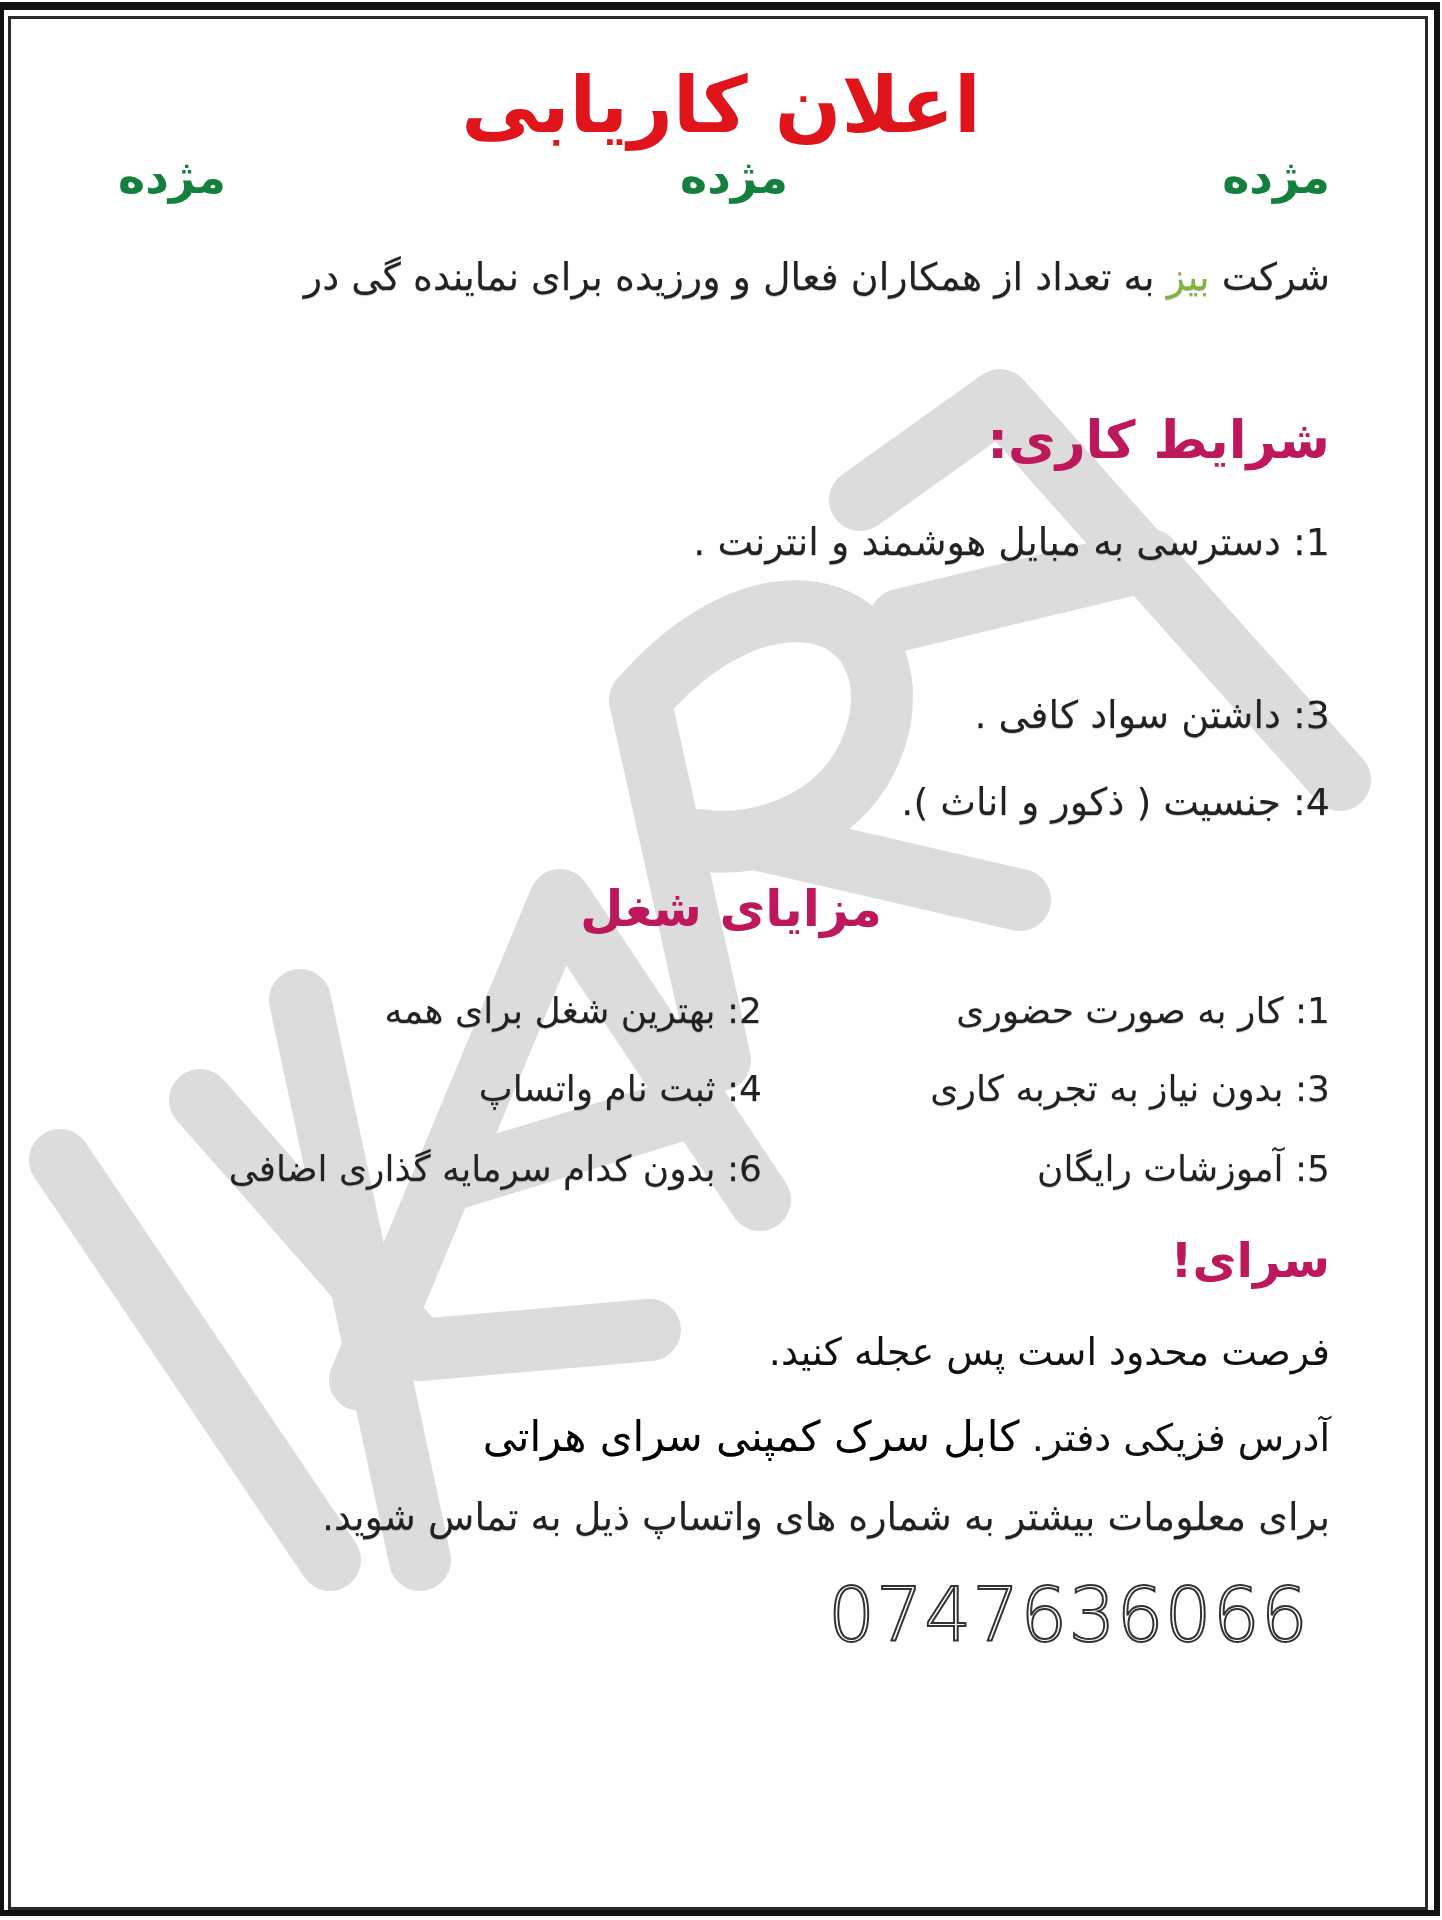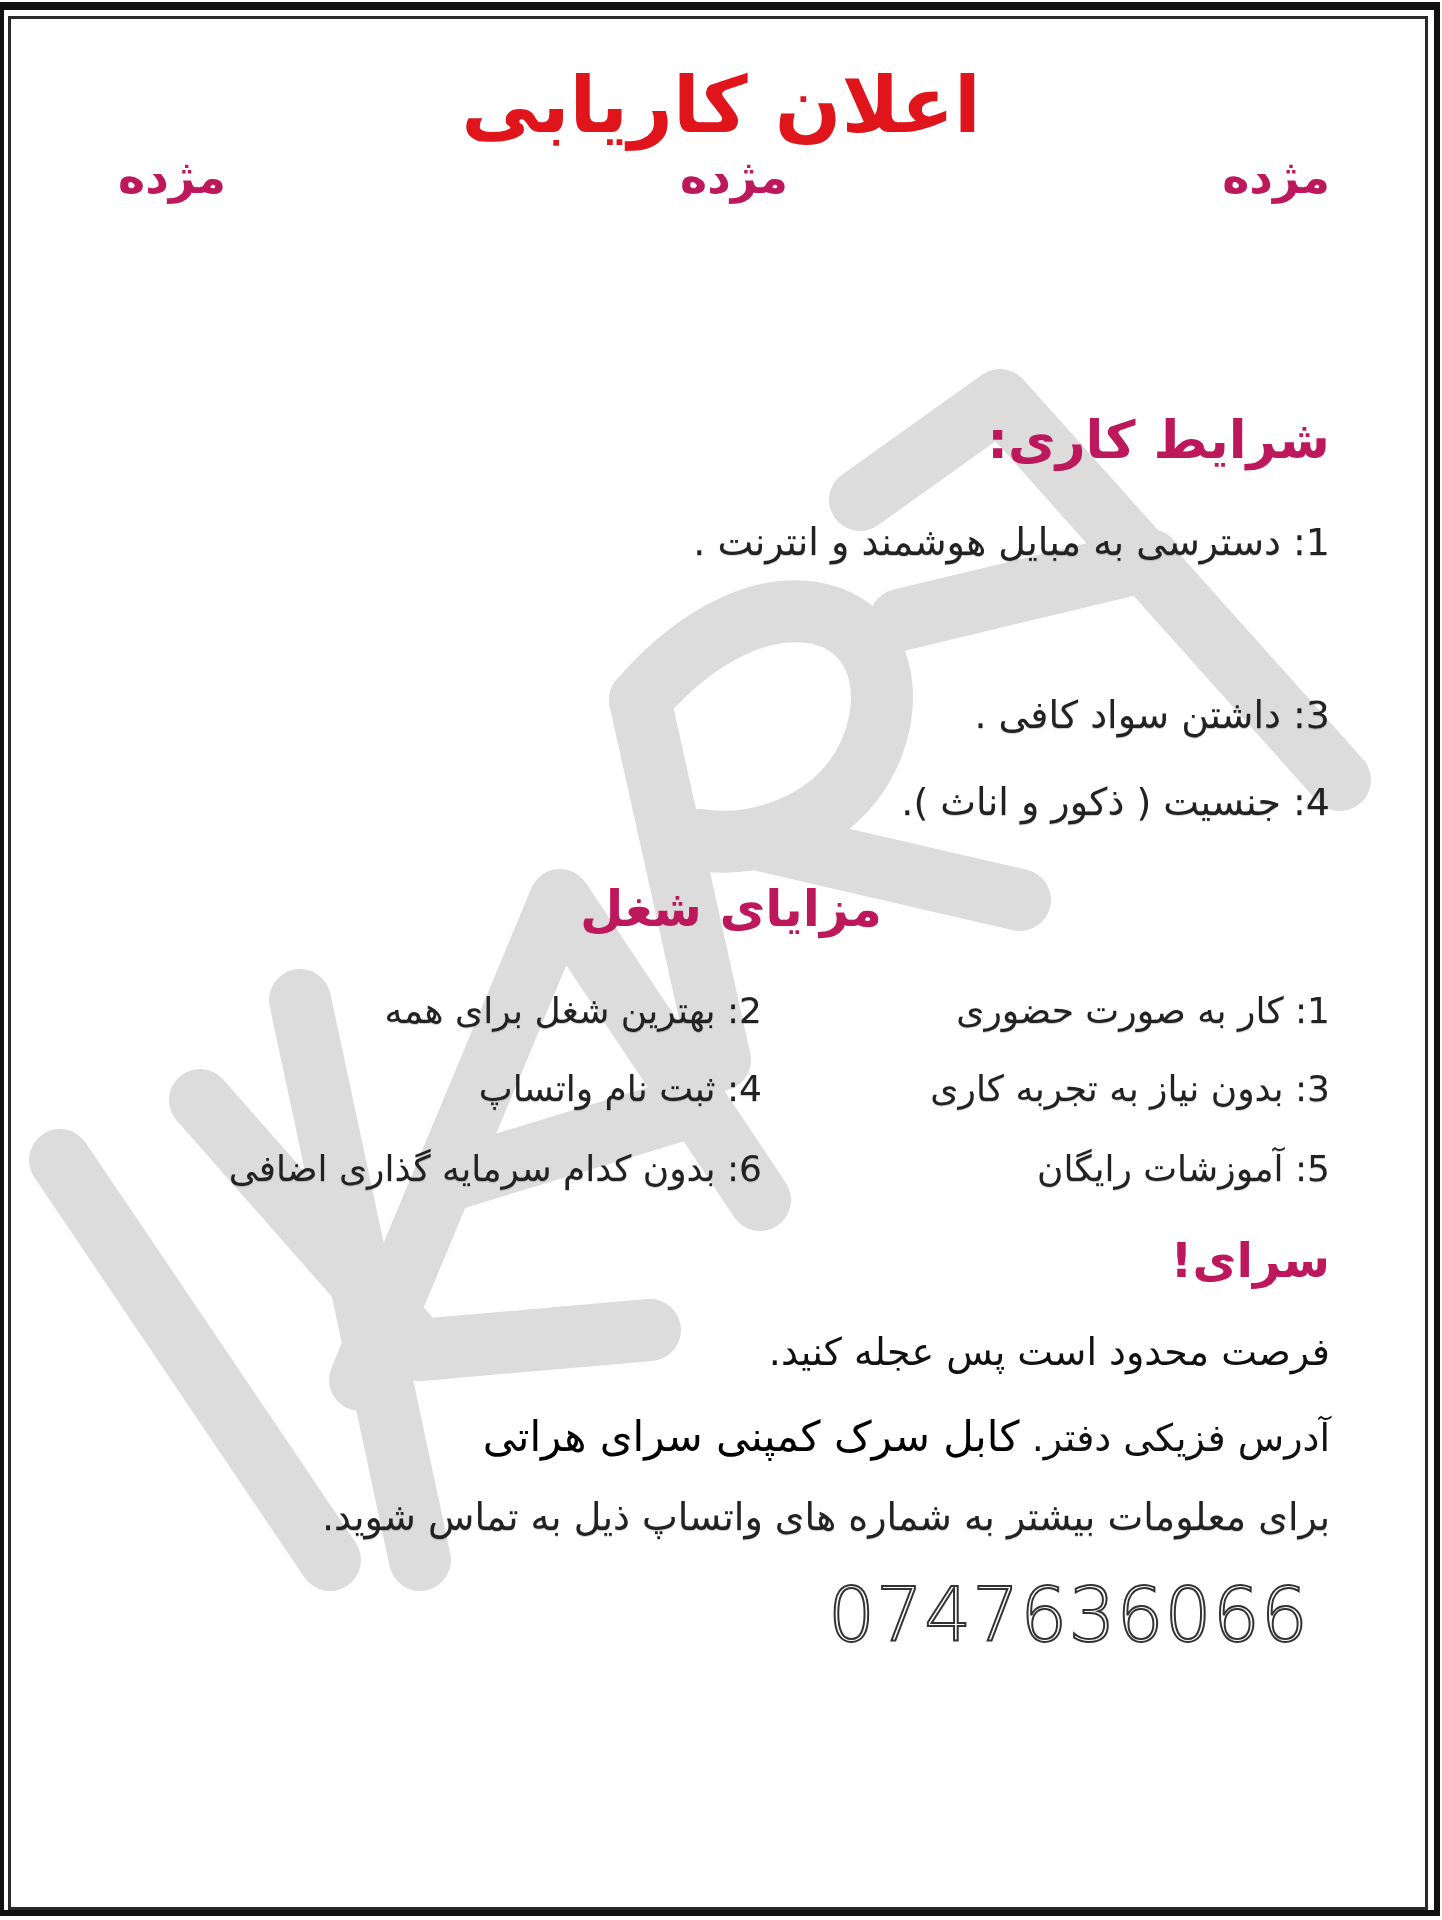--- a/index.html
+++ b/index.html
@@ -53,21 +53,21 @@
       text-align: center;
       font-size: 78px;
       font-weight: bold;
       color: #e0141b;
       direction: rtl;
     }
     .glad {
       top: 150px;
       font-size: 46px;
       font-weight: bold;
-      color: #be185d;
+      color: #15803d;
     }
     .glad-right { right: 112px; }
     .glad-center { left: 680px; }
     .glad-left { left: 118px; }
 
     .intro {
       right: 112px;
       font-size: 38px;
       color: #222;
       text-shadow: 0 1px 1px rgba(0,0,0,0.25);
@@ -162,20 +162,25 @@
 </div>
 
 <div class="content">
 
   <div class="abs title">اعلان کاریابی</div>
 
   <div class="abs glad glad-right">مژده</div>
   <div class="abs glad glad-center">مژده</div>
   <div class="abs glad glad-left">مژده</div>
 
+  <div class="abs intro intro-line1">
+    <span>شرکت</span>
+    <span class="brand">بیز</span>
+    <span>به تعداد از  همکاران فعال و ورزیده برای نماینده گی در</span>
+  </div>
 
   <div class="abs section-heading h-conditions">شرایط کاری:</div>
   <div class="abs item cond-1">1: دسترسی به مبایل هوشمند و انترنت .</div>
   <div class="abs item cond-3">3: داشتن سواد کافی .</div>
   <div class="abs item cond-4">4: جنسیت ( ذکور و اناث ).</div>
 
   <div class="abs section-heading h-benefits">مزایای شغل</div>
   <div class="abs benefit b-col1 b-row1">1: کار به صورت حضوری</div>
   <div class="abs benefit b-col2 b-row1">2: بهترین  شغل  برای همه</div>
   <div class="abs benefit b-col1 b-row2">3: بدون نیاز به تجربه کاری</div>

